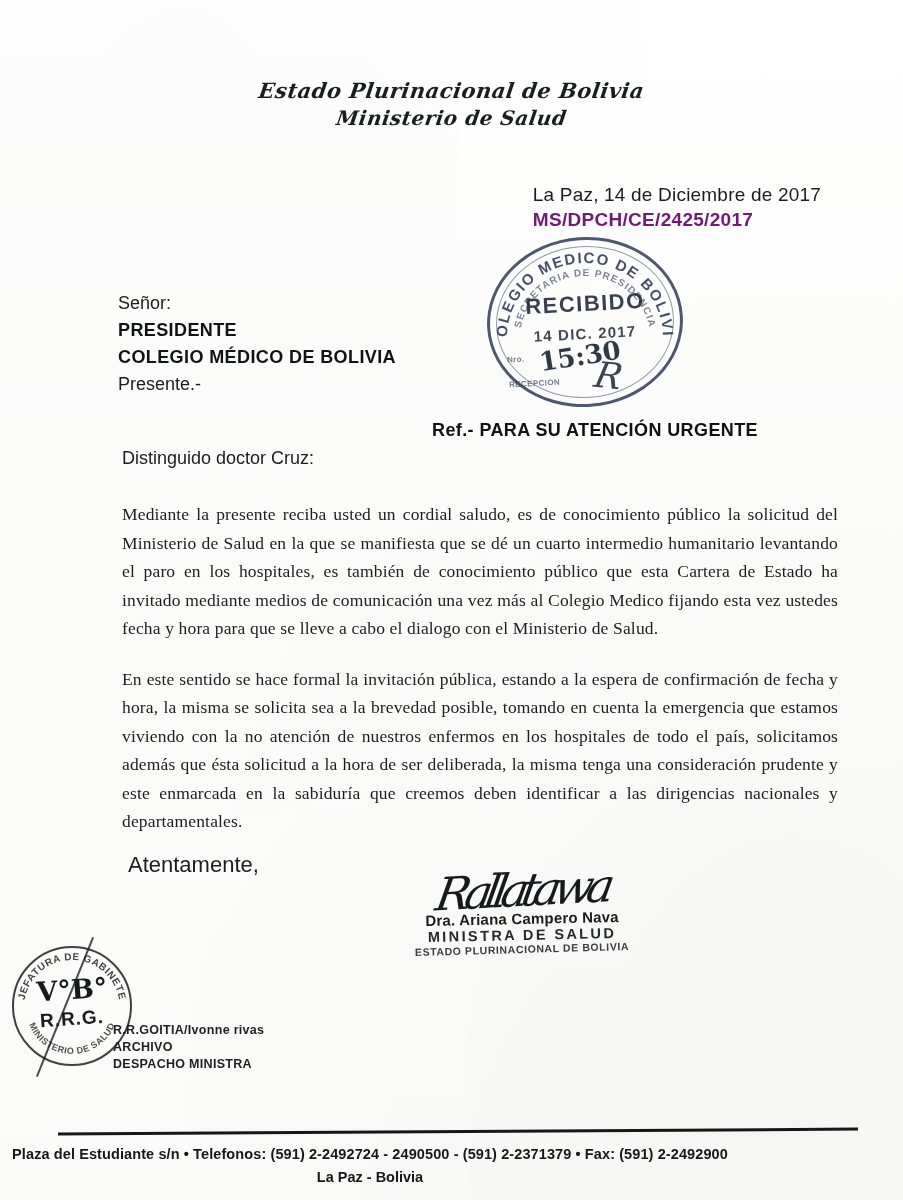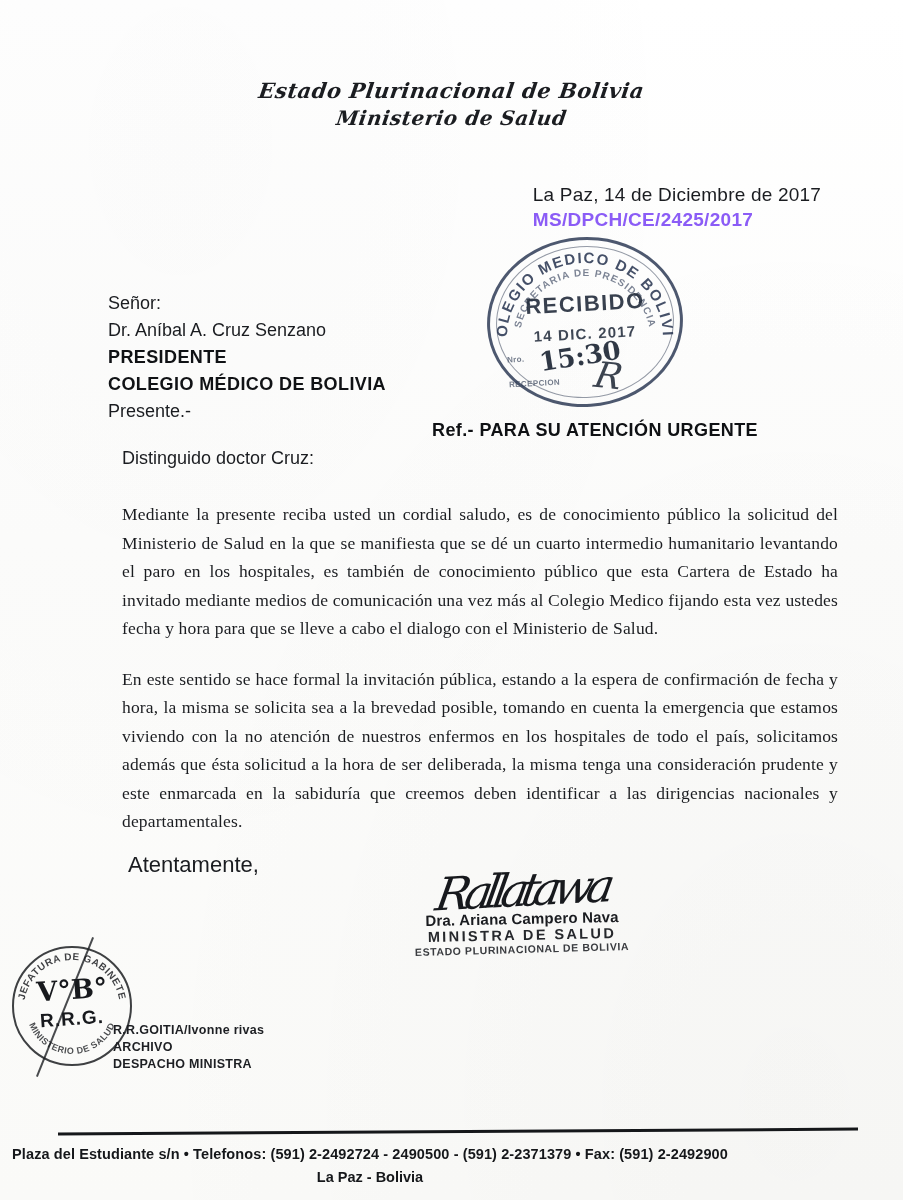--- a/index.html
+++ b/index.html
@@ -71,28 +71,28 @@
     font-size: 19px;
     line-height: 25px;
     letter-spacing: 0.2px;
     color: #1a1c20;
   }
   .datebox .ref-code {
     font-size: 19px;
     line-height: 25px;
     font-weight: 700;
     letter-spacing: 0.3px;
-    color: #8b5cf6;
+    color: #701a75;
   }
 
   
   .addressee {
     position: absolute;
     top: 290px;
-    left: 108px;
+    left: 118px;
     z-index: 3;
     line-height: 27px;
   }
   .addressee div { font-size: 18px; color: #1a1c20; }
   .addressee .bold {
     font-weight: 700;
     letter-spacing: 0.4px;
     color: #101215;
   }
 
@@ -401,21 +401,20 @@
     <div class="lh-line2">Ministerio de Salud</div>
   </div>
 
   <div class="datebox">
     <div class="date-line">La Paz, 14 de Diciembre de 2017</div>
     <div class="ref-code">MS/DPCH/CE/2425/2017</div>
   </div>
 
   <div class="addressee">
     <div>Señor:</div>
-    <div>Dr. Aníbal A. Cruz Senzano</div>
     <div class="bold">PRESIDENTE</div>
     <div class="bold">COLEGIO MÉDICO DE BOLIVIA</div>
     <div>Presente.-</div>
   </div>
 
   <div class="subject">Ref.- PARA SU ATENCIÓN URGENTE</div>
 
   <div class="salutation">Distinguido doctor Cruz:</div>
 
   <div class="body-text">

